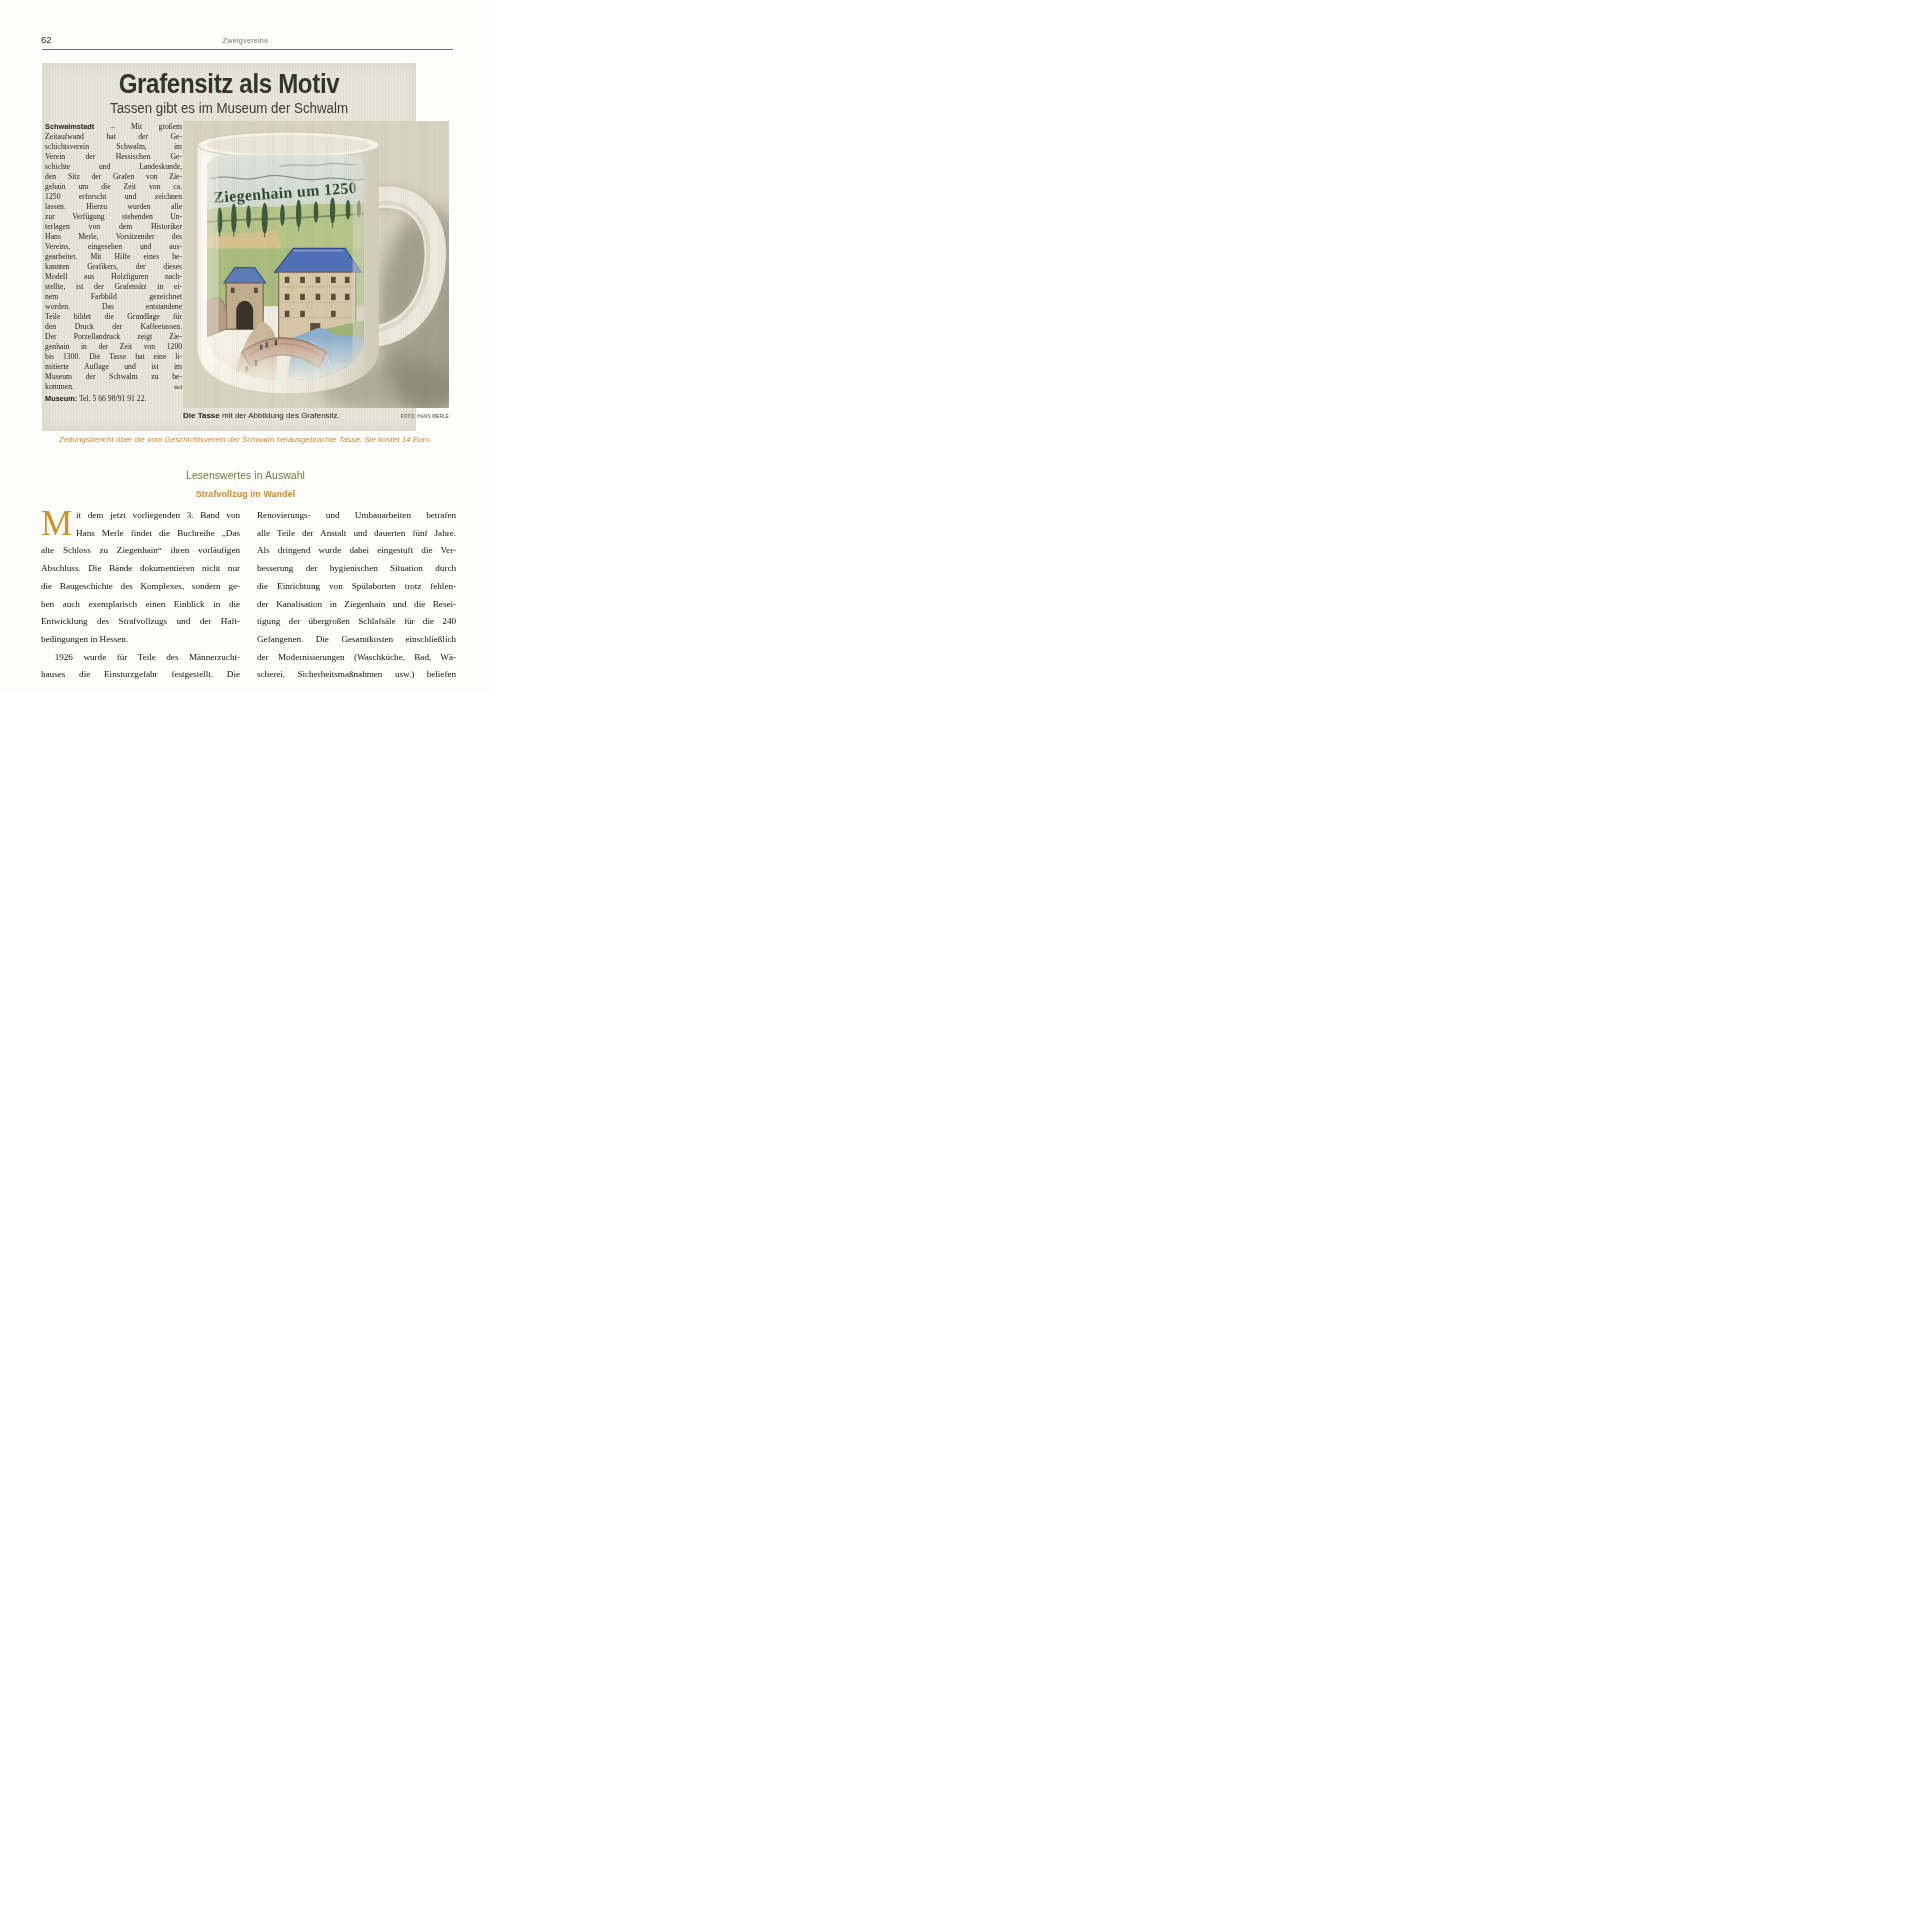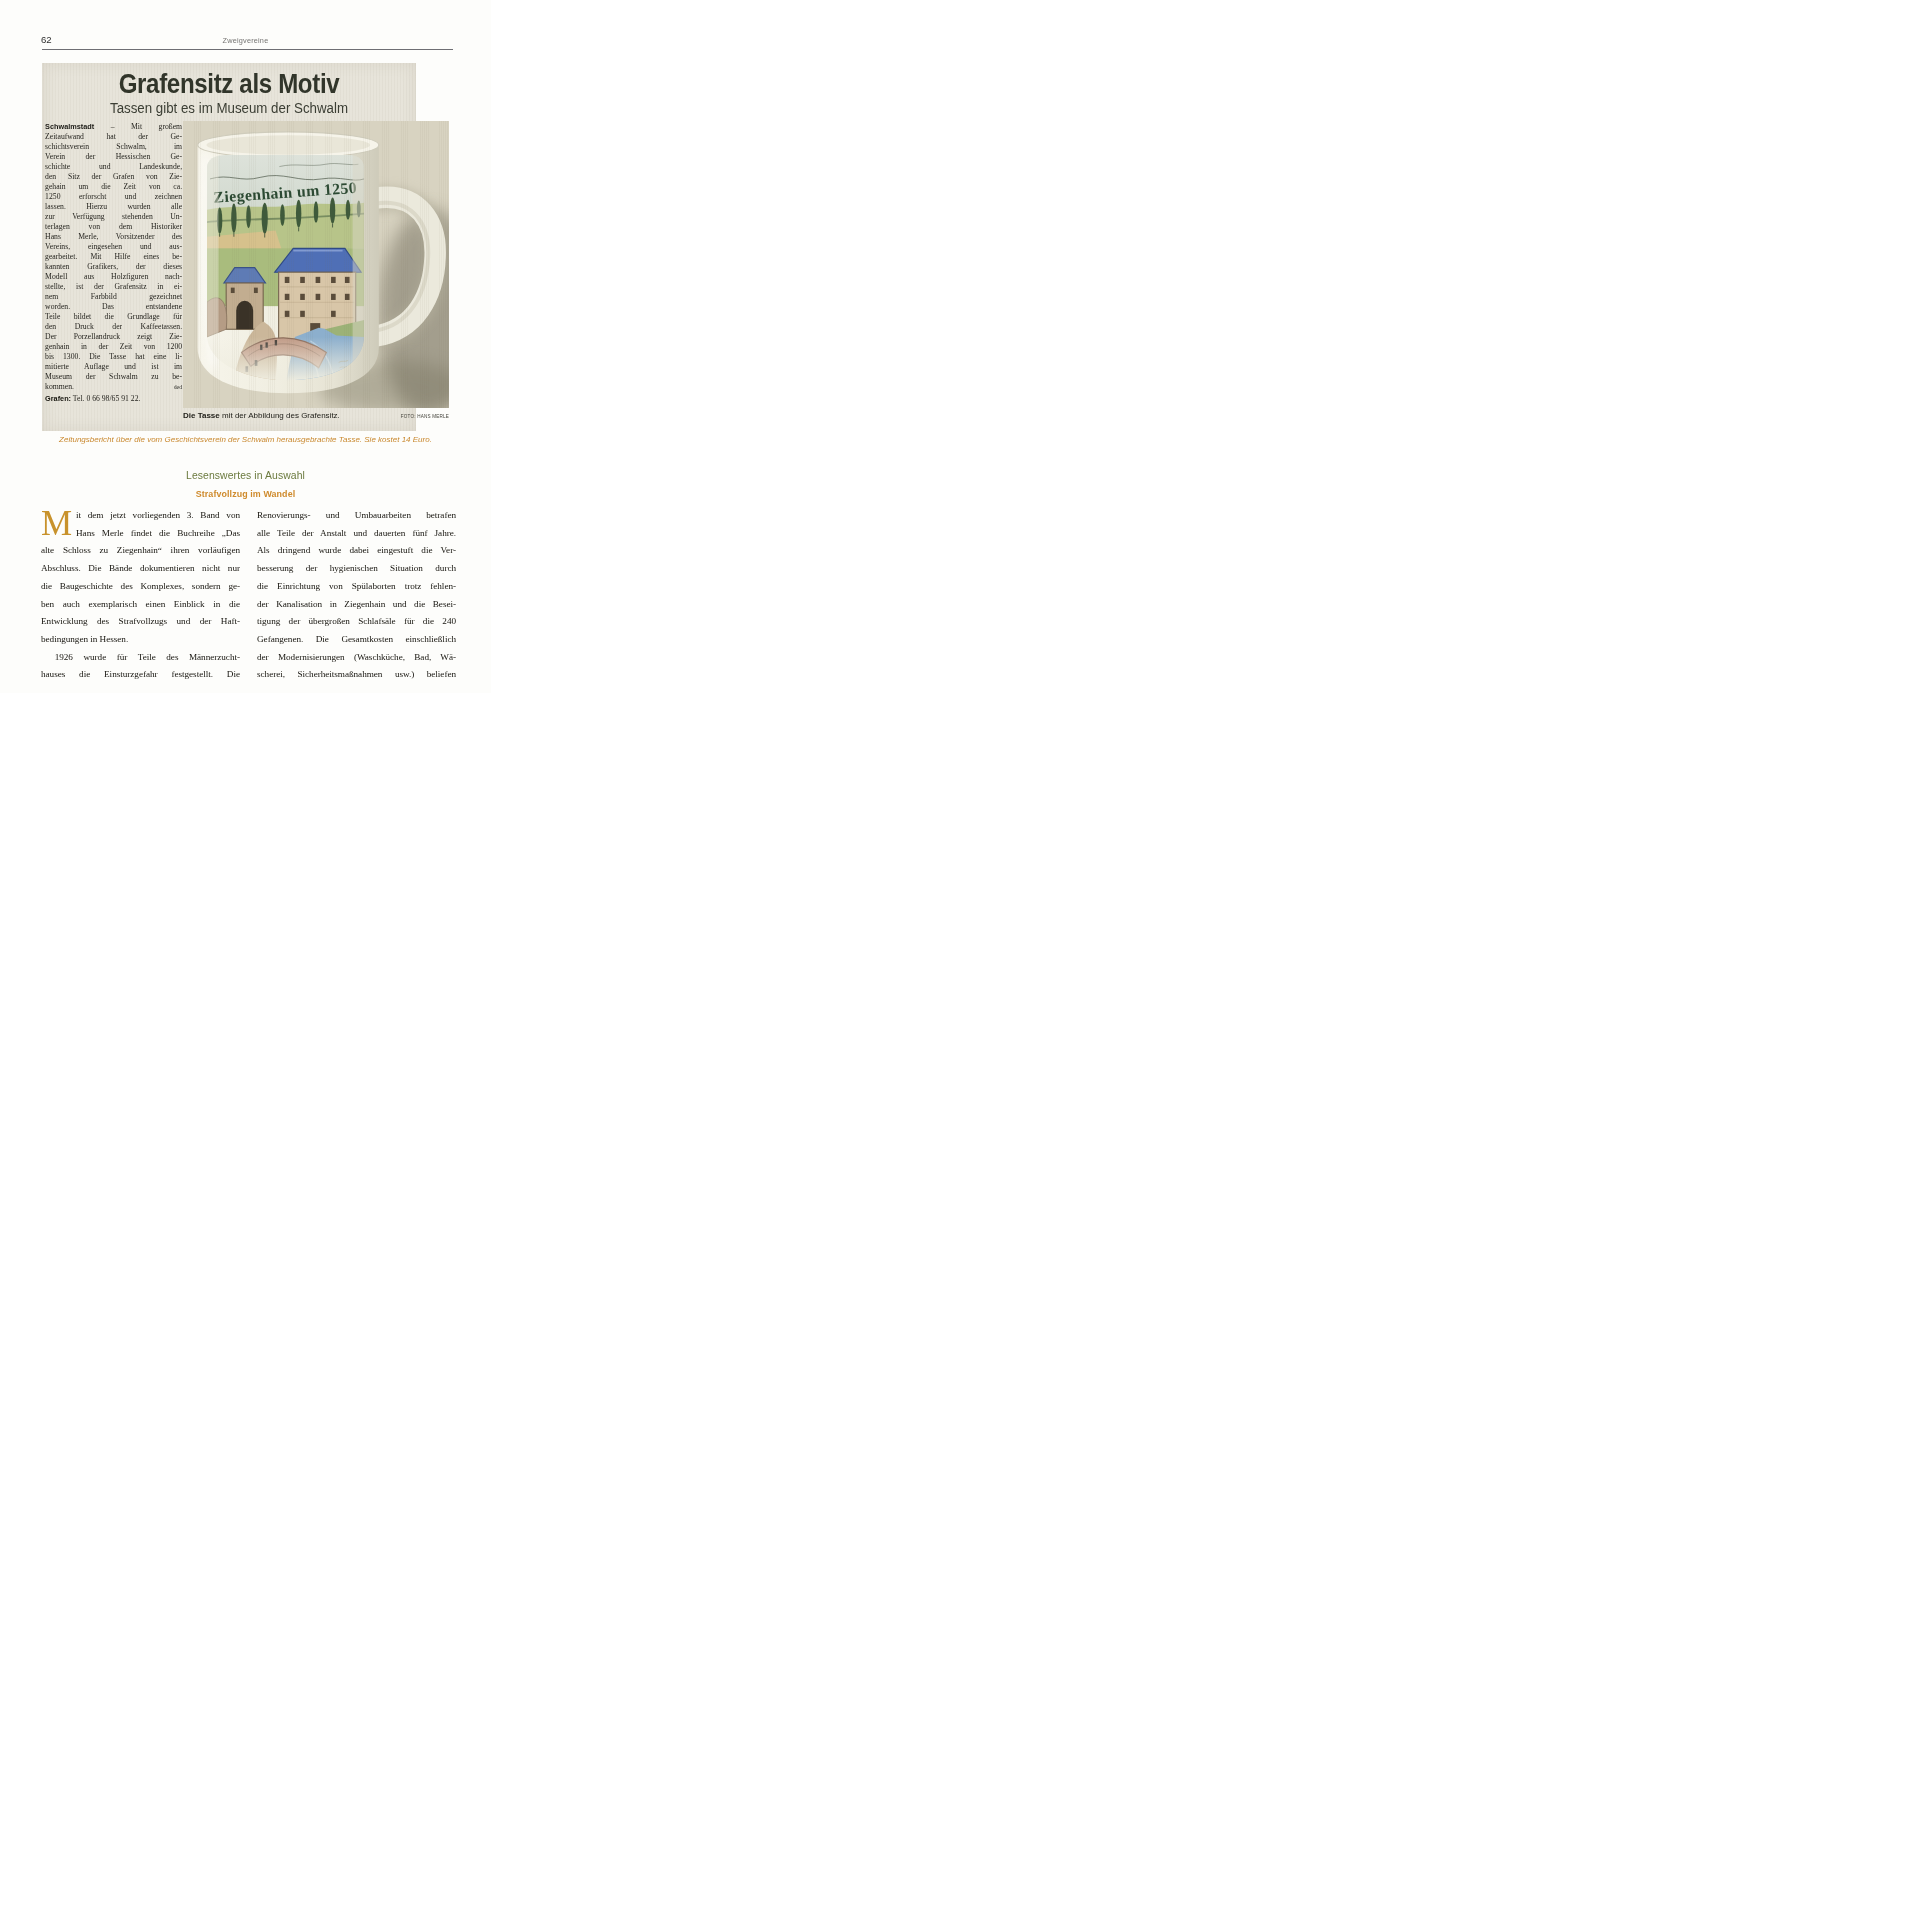--- a/index.html
+++ b/index.html
@@ -97,21 +97,21 @@
           <div class="cline">Der Porzellandruck zeigt Zie-</div>
           <div class="cline">genhain in der Zeit von 1200</div>
           <div class="cline">bis 1300. Die Tasse hat eine li-</div>
           <div class="cline">mitierte Auflage und ist im</div>
           <div class="cline">Museum der Schwalm zu be-</div>
         </div>
       <div class="cline flexline">
         <span>kommen.</span>
         <span class="byline">ded</span>
       </div>
-      <div class="infoline"><b>Grafen:</b><span> Tel. 0 66 98/65 91 22.</span></div>
+      <div class="infoline"><b>Museum:</b><span> Tel. 5 66 98/91 91 22.</span></div>
     </div>
 
     <figure class="photo">
       <svg width="266" height="287" viewBox="0 0 690 744" xmlns="http://www.w3.org/2000/svg">
         <defs>
           <linearGradient id="mugGrad" x1="0" y1="0" x2="1" y2="0">
             <stop offset="0" stop-color="#f7f5eb"></stop>
               <stop offset=".45" stop-color="#f0eee1"></stop>
             <stop offset=".75" stop-color="#e6e3d4"></stop>
               <stop offset="1" stop-color="#cecbba"></stop>

